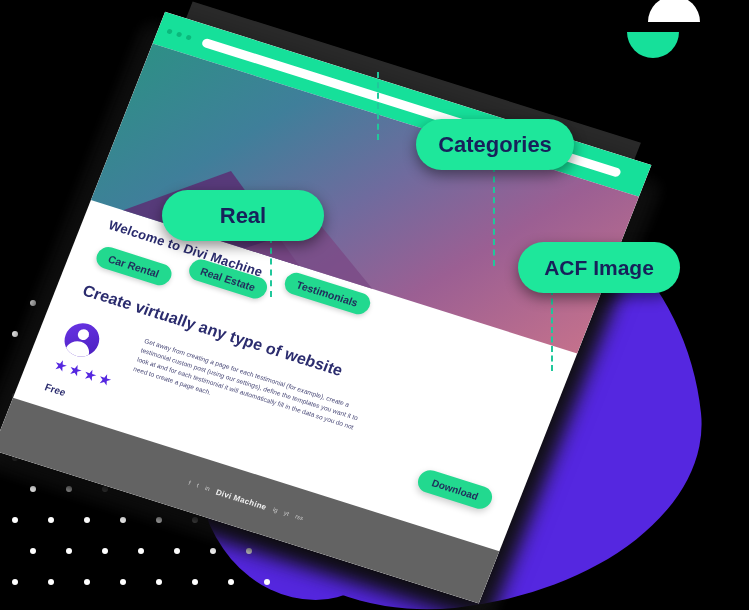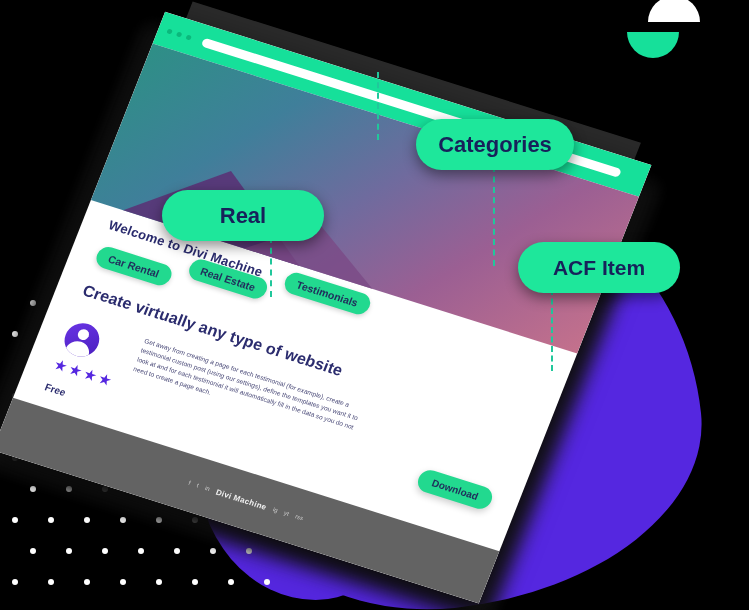--- a/index.html
+++ b/index.html
@@ -324,15 +324,15 @@
     </div>
   </div>
 
   <div class="leader" id="ld-image"></div>
   <div class="leader" id="ld-categories"></div>
   <div class="leader" id="ld-title"></div>
   <div class="leader" id="ld-acf"></div>
 
   <div class="callout" id="co-categories">Categories</div>
   <div class="callout" id="co-title">Real</div>
-  <div class="callout" id="co-acf">ACF Item</div>
+  <div class="callout" id="co-acf">ACF Image</div>
 
 </div>
 
 </body></html>

